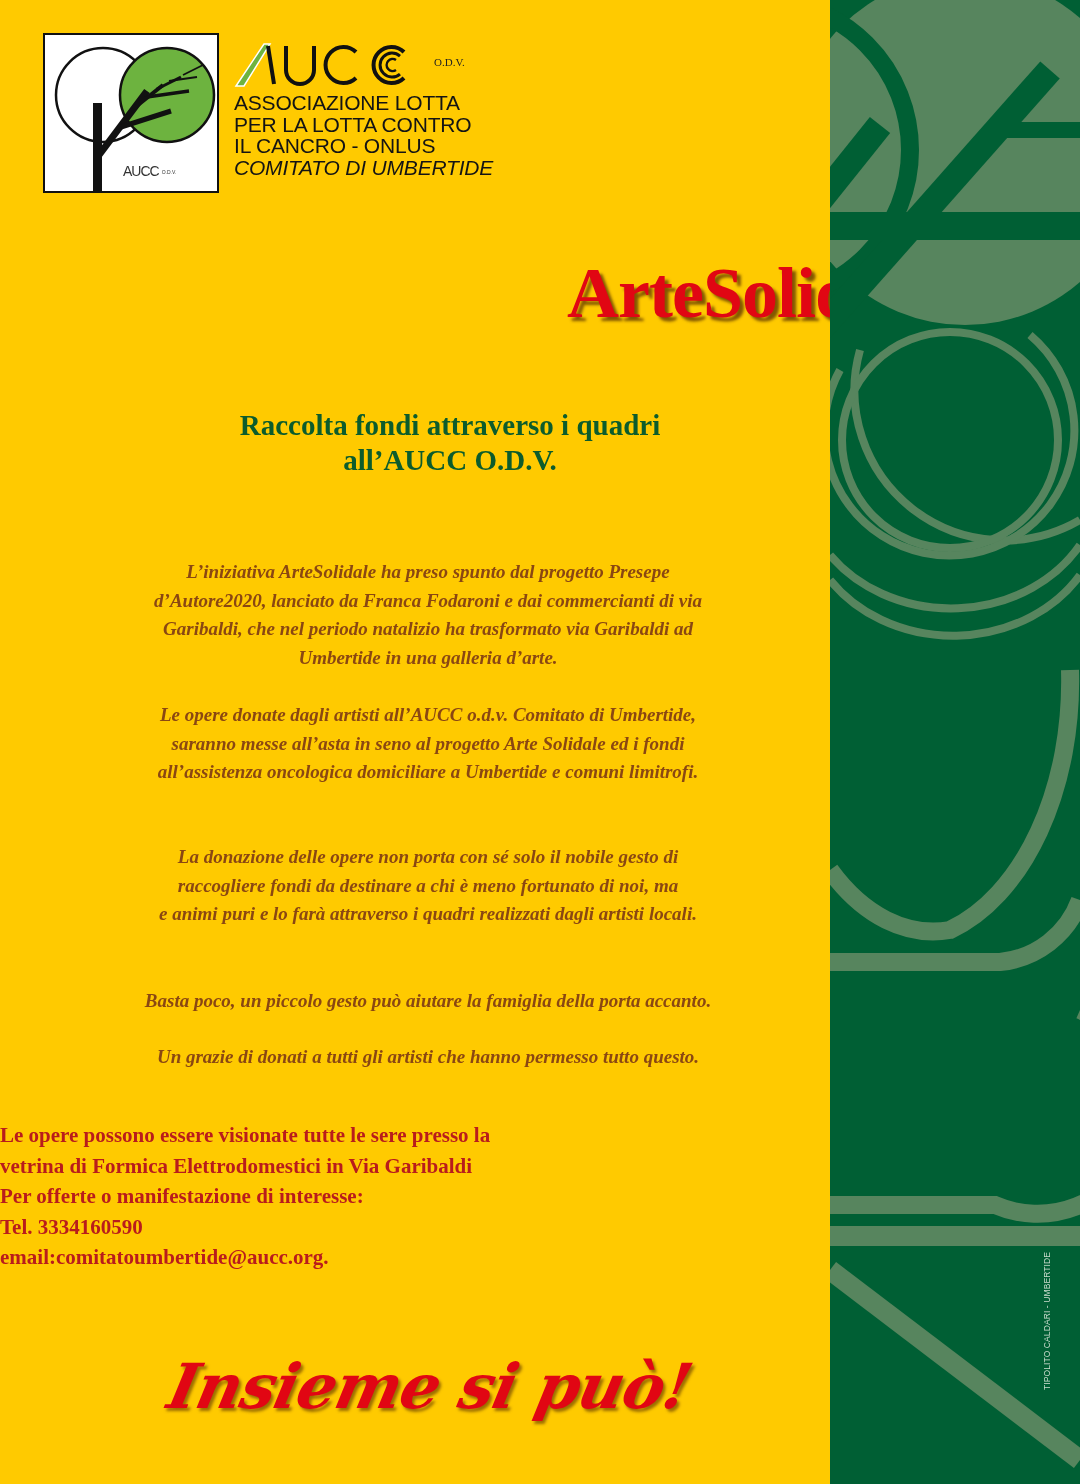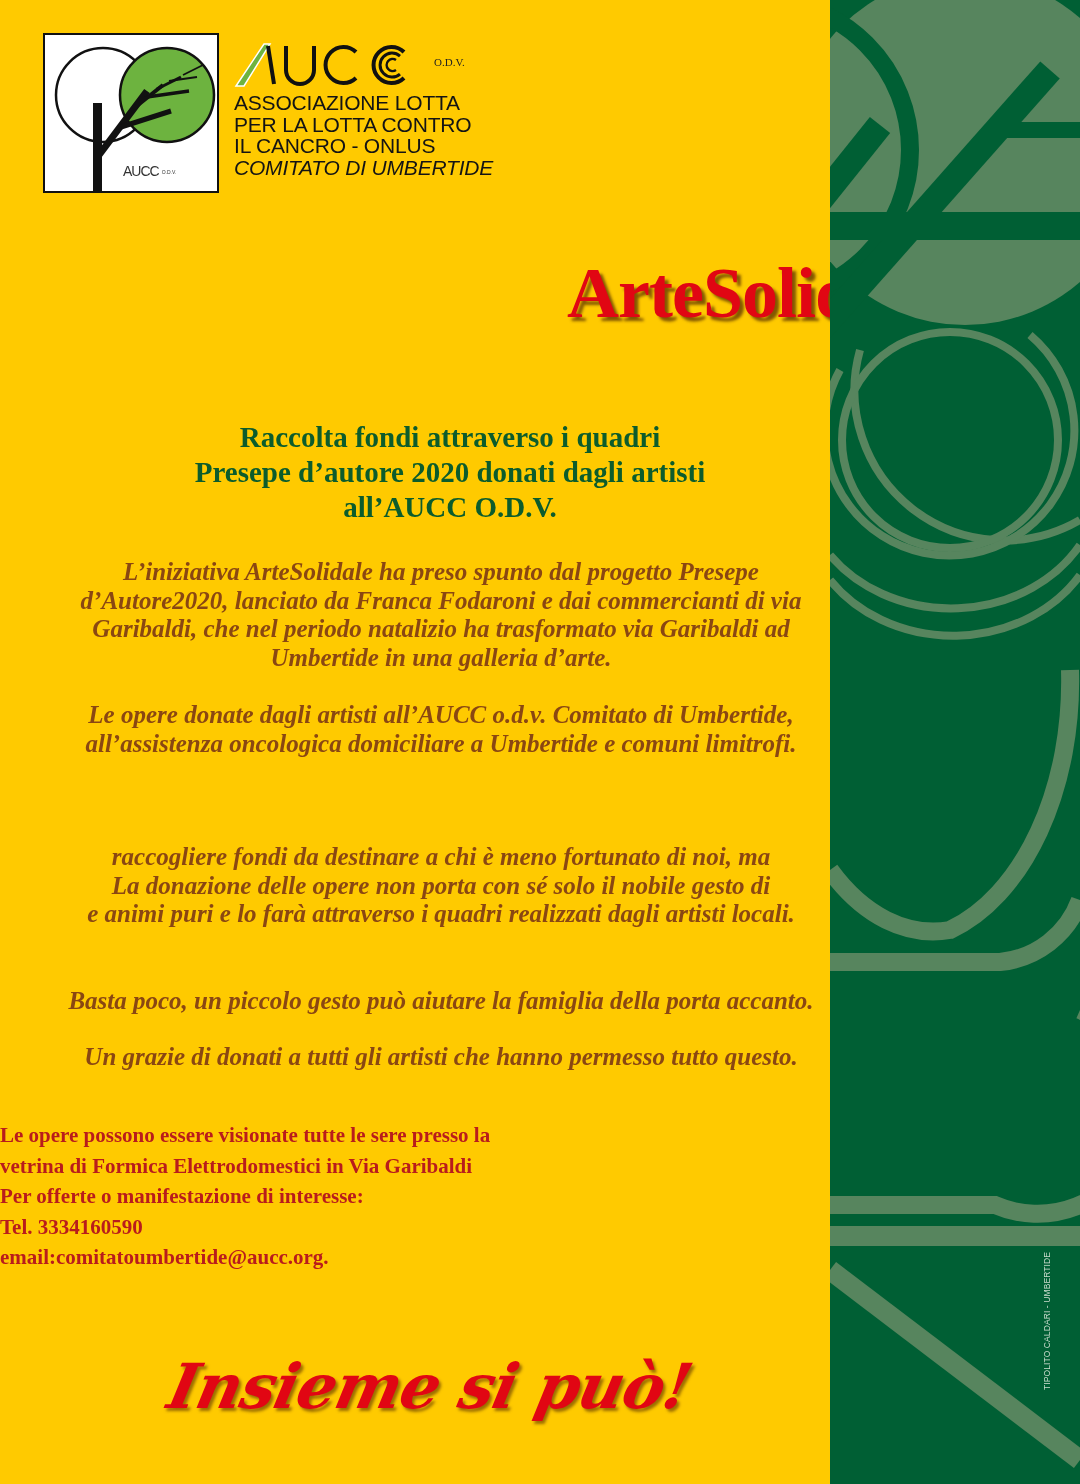--- a/index.html
+++ b/index.html
@@ -39,26 +39,25 @@
   .title {
     position: absolute; left: 0; width: 939px; top: 252px; text-align: right;
     font-family: "Liberation Serif", serif; font-weight: bold;
     font-size: 72px; color: #e10613; letter-spacing: -1px;
     text-shadow: 4px 4px 3px rgba(90,50,0,0.75);
   }
   .subtitle {
     position: absolute; left: 0; width: 900px; top: 408px; text-align: center;
     font-family: "Liberation Serif", serif; font-weight: bold; font-size: 29px; line-height: 35px;
     color: #0c5c2c;
-    margin-top: 12px;
   }
   .body-text {
-    position: absolute; left: 41px; width: 800px; text-align: center;
+    position: absolute; left: 28px; width: 800px; text-align: center;
     font-family: "Liberation Serif", serif; font-style: italic; font-weight: bold;
-    font-size: 25px; line-height: 28.5px; color: #8a4712;
+    font-size: 19px; line-height: 28.5px; color: #8a4712;
   }
   .para1 { top: 558px; }
   .para2 { top: 701px; }
   .para3 { top: 843px; }
   .para4 { top: 987px; }
   .para5 { top: 1043px; }
   .contact {
     position: absolute; left: 0; width: 848px; top: 1120px; text-align: left;
     font-family: "Liberation Serif", serif; font-weight: bold; font-size: 21px; line-height: 30.5px;
     color: #b91c1c;
@@ -113,37 +112,37 @@
         <span class="line">PER LA LOTTA CONTRO</span>
         <span class="line">IL CANCRO - ONLUS</span>
         <span class="line it">COMITATO DI UMBERTIDE</span>
       </div>
     </div>
 
     <div class="title">ArteSolidale</div>
 
     <div class="subtitle">
       <span class="line">Raccolta fondi attraverso i quadri</span>
-      <span class="line">Presepe d’autore 2020 donati dagli artisti</span>
       <span class="line">all’AUCC O.D.V.</span>
     </div>
 
     <div class="body-text para1">
       <span class="line">L’iniziativa ArteSolidale ha preso spunto dal progetto Presepe</span>
       <span class="line">d’Autore2020, lanciato da Franca Fodaroni e dai commercianti di via</span>
       <span class="line">Garibaldi, che nel periodo natalizio ha trasformato via Garibaldi ad</span>
       <span class="line">Umbertide in una galleria d’arte.</span>
     </div>
     <div class="body-text para2">
       <span class="line">Le opere donate dagli artisti all’AUCC o.d.v. Comitato di Umbertide,</span>
+      <span class="line">saranno messe all’asta in seno al progetto Arte Solidale ed i fondi</span>
       <span class="line">all’assistenza oncologica domiciliare a Umbertide e comuni limitrofi.</span>
     </div>
     <div class="body-text para3">
+      <span class="line">La donazione delle opere non porta con sé solo il nobile gesto di</span>
       <span class="line">raccogliere fondi da destinare a chi è meno fortunato di noi, ma</span>
-      <span class="line">La donazione delle opere non porta con sé solo il nobile gesto di</span>
       <span class="line">e animi puri e lo farà attraverso i quadri realizzati dagli artisti locali.</span>
     </div>
     <div class="body-text para4">
       <span class="line">Basta poco, un piccolo gesto può aiutare la famiglia della porta accanto.</span>
     </div>
     <div class="body-text para5">
       <span class="line">Un grazie di donati a tutti gli artisti che hanno permesso tutto questo.</span>
     </div>
 
     <div class="contact">

